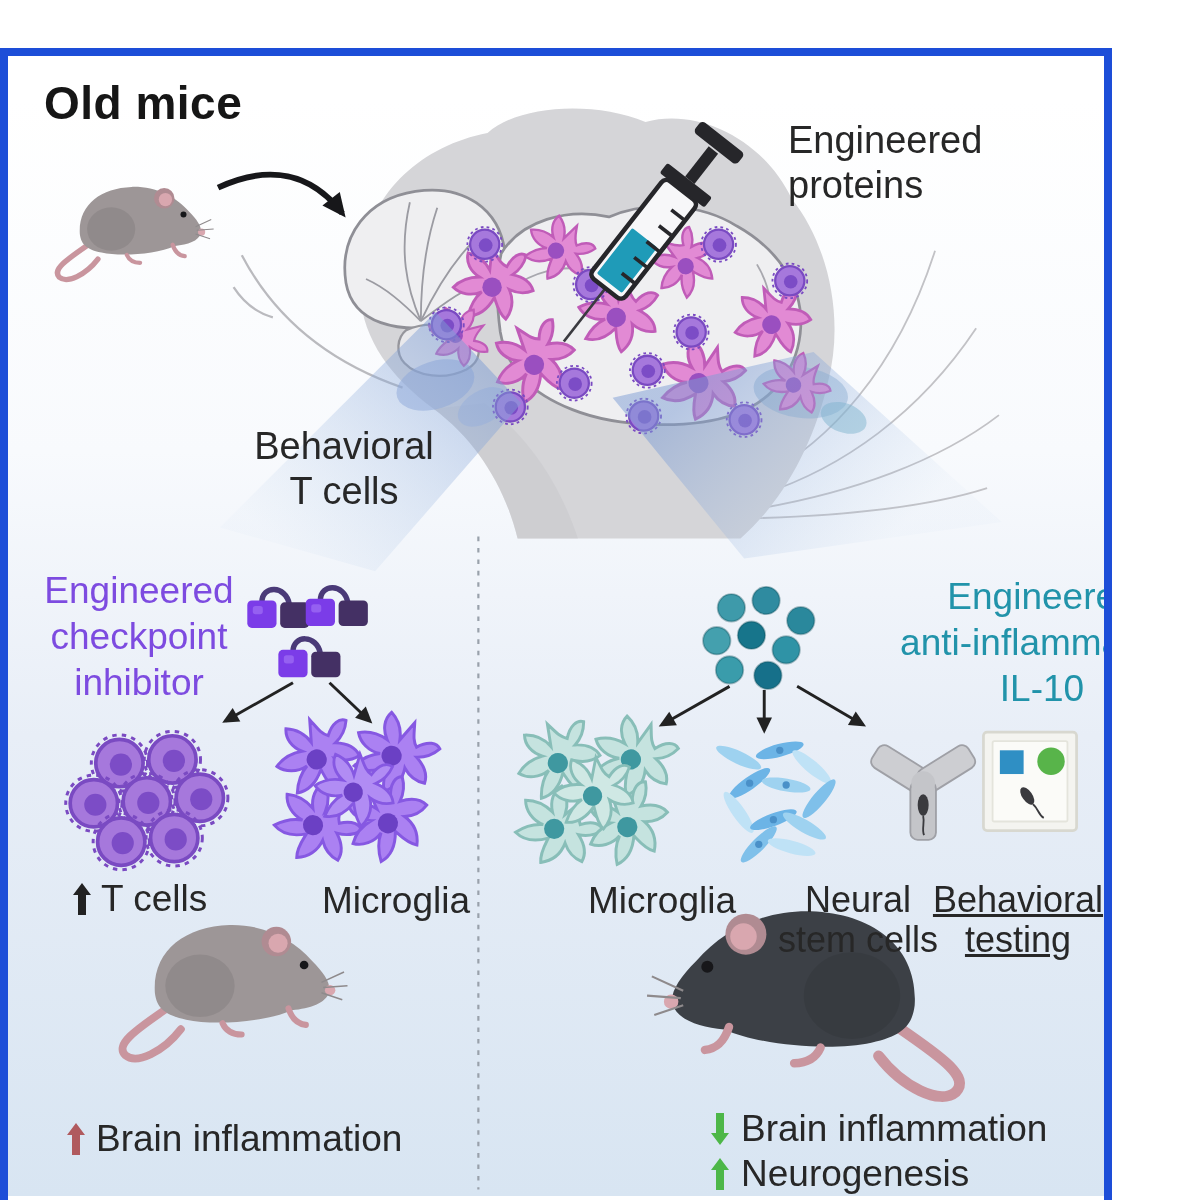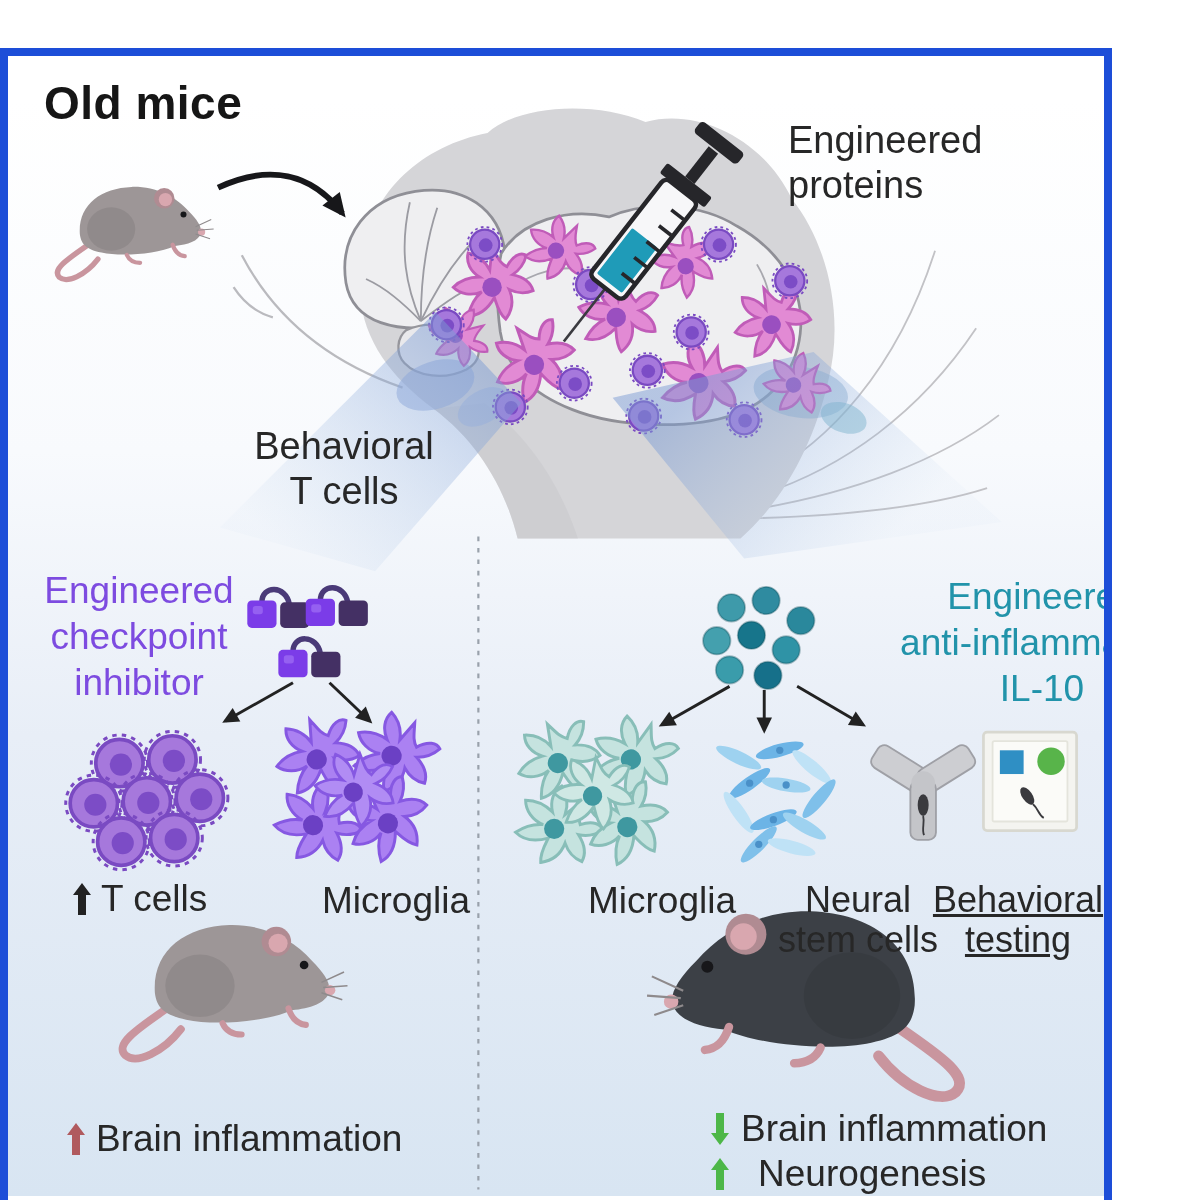--- a/index.html
+++ b/index.html
@@ -378,21 +378,21 @@
     <span>Brain inflammation</span>
   </div>
 
   <div class="row" style="left:702px;top:1052px;gap:11px;">
     <svg width="20" height="36" viewBox="0 0 20 36">
         <path d="M10,34 L1,22 L6,22 L6,2 L14,2 L14,22 L19,22 Z" fill="#4db748"></path>
       </svg>
     <span>Brain inflammation</span>
   </div>
 
-  <div class="row" style="left:702px;top:1097px;gap:28px;">
+  <div class="row" style="left:702px;top:1097px;gap:11px;">
     <svg width="20" height="36" viewBox="0 0 20 36">
         <path d="M10,2 L19,14 L14,14 L14,34 L6,34 L6,14 L1,14 Z" fill="#4db748"></path>
       </svg>
     <span>Neurogenesis</span>
   </div>
 
   <div class="row" style="left:702px;top:1142px;gap:27px;">
     <svg width="20" height="36" viewBox="0 0 20 36">
         <path d="M10,2 L19,14 L14,14 L14,34 L6,34 L6,14 L1,14 Z" fill="#4db748"></path>
       </svg>

